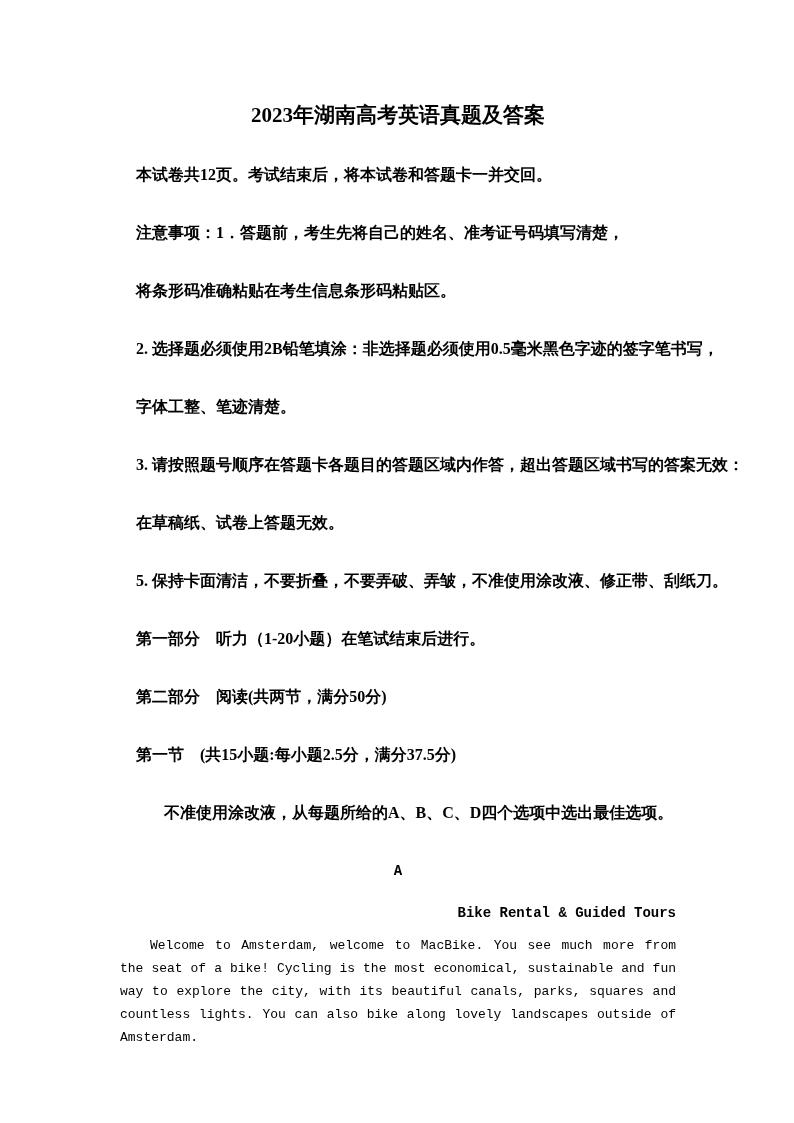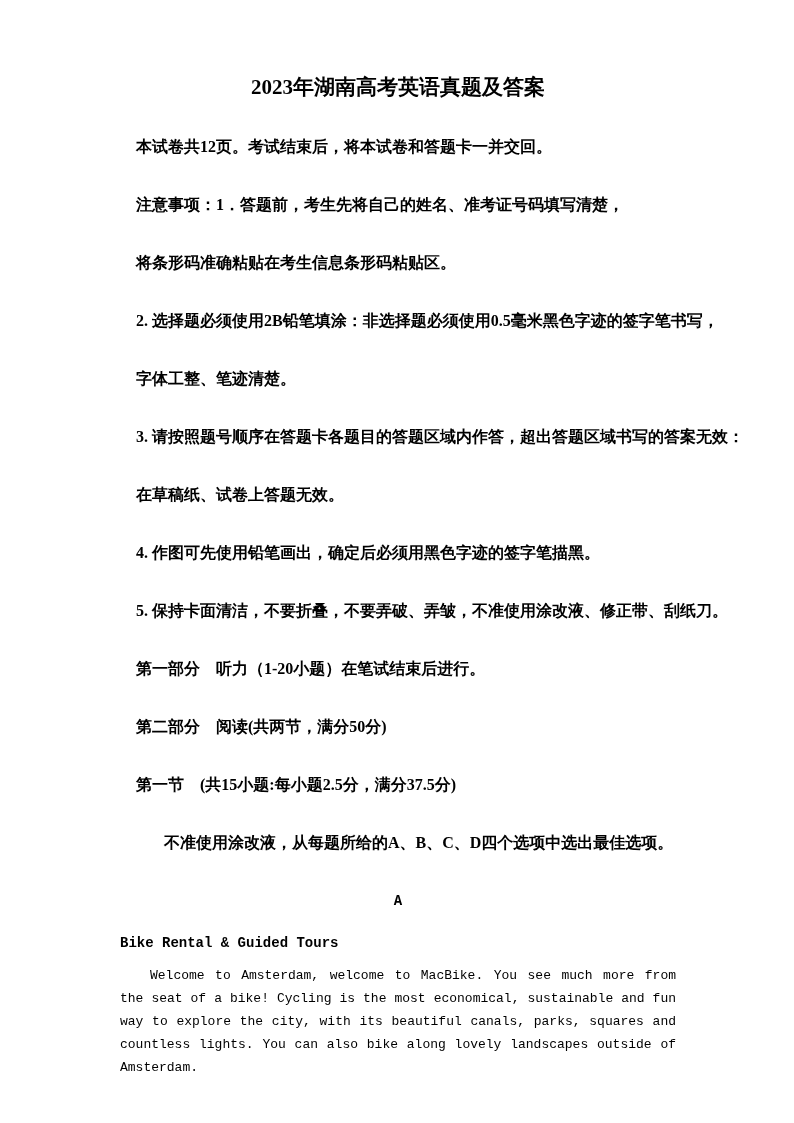--- a/index.html
+++ b/index.html
@@ -7,21 +7,21 @@
     padding: 0;
     background: #ffffff;
   }
   .page {
     position: relative;
     width: 794px;
     height: 1123px;
     background: #ffffff;
     overflow: hidden;
     box-sizing: border-box;
-    padding: 64px 118px 0 120px;
+    padding: 92px 118px 0 120px;
     color: #000000;
   }
   .doc-title {
     font-family: "Liberation Serif", "DejaVu Serif", serif;
     font-weight: bold;
     font-size: 21px;
     text-align: center;
     line-height: 46px;
     margin: 0 0 4px 0;
   }
@@ -43,21 +43,21 @@
     font-size: 14px;
     line-height: 42px;
     text-align: center;
     margin: 0;
   }
   .passage-title {
     font-family: "Liberation Mono", "DejaVu Sans Mono", monospace;
     font-weight: bold;
     font-size: 14px;
     line-height: 42px;
-    text-align: left;
+    text-align: right;
     margin: 0;
   }
   .passage-body {
     font-family: "Liberation Mono", "DejaVu Sans Mono", monospace;
     font-weight: normal;
     font-size: 13px;
     line-height: 23px;
     margin: 0;
     text-align: justify;
     text-indent: 30px;
@@ -78,21 +78,20 @@
 
   <h1 class="doc-title">2023年湖南高考英语真题及答案</h1>
 
   <p class="cjk-line">本试卷共12页。考试结束后，将本试卷和答题卡一并交回。</p>
   <p class="cjk-line">注意事项：1．答题前，考生先将自己的姓名、准考证号码填写清楚，</p>
   <p class="cjk-line">将条形码准确粘贴在考生信息条形码粘贴区。</p>
   <p class="cjk-line">2. 选择题必须使用2B铅笔填涂：非选择题必须使用0.5毫米黑色字迹的签字笔书写，</p>
   <p class="cjk-line">字体工整、笔迹清楚。</p>
   <p class="cjk-line">3. 请按照题号顺序在答题卡各题目的答题区域内作答，超出答题区域书写的答案无效：</p>
   <p class="cjk-line">在草稿纸、试卷上答题无效。</p>
-  <p class="cjk-line">4. 作图可先使用铅笔画出，确定后必须用黑色字迹的签字笔描黑。</p>
   <p class="cjk-line">5. 保持卡面清洁，不要折叠，不要弄破、弄皱，不准使用涂改液、修正带、刮纸刀。</p>
   <p class="cjk-line">第一部分　听力（1-20小题）在笔试结束后进行。</p>
   <p class="cjk-line">第二部分　阅读(共两节，满分50分)</p>
   <p class="cjk-line">第一节　(共15小题:每小题2.5分，满分37.5分)</p>
   <p class="cjk-line indent">不准使用涂改液，从每题所给的A、B、C、D四个选项中选出最佳选项。</p>
 
   <p class="section-label">A</p>
 
   <p class="passage-title">Bike Rental &amp; Guided Tours</p>
 

